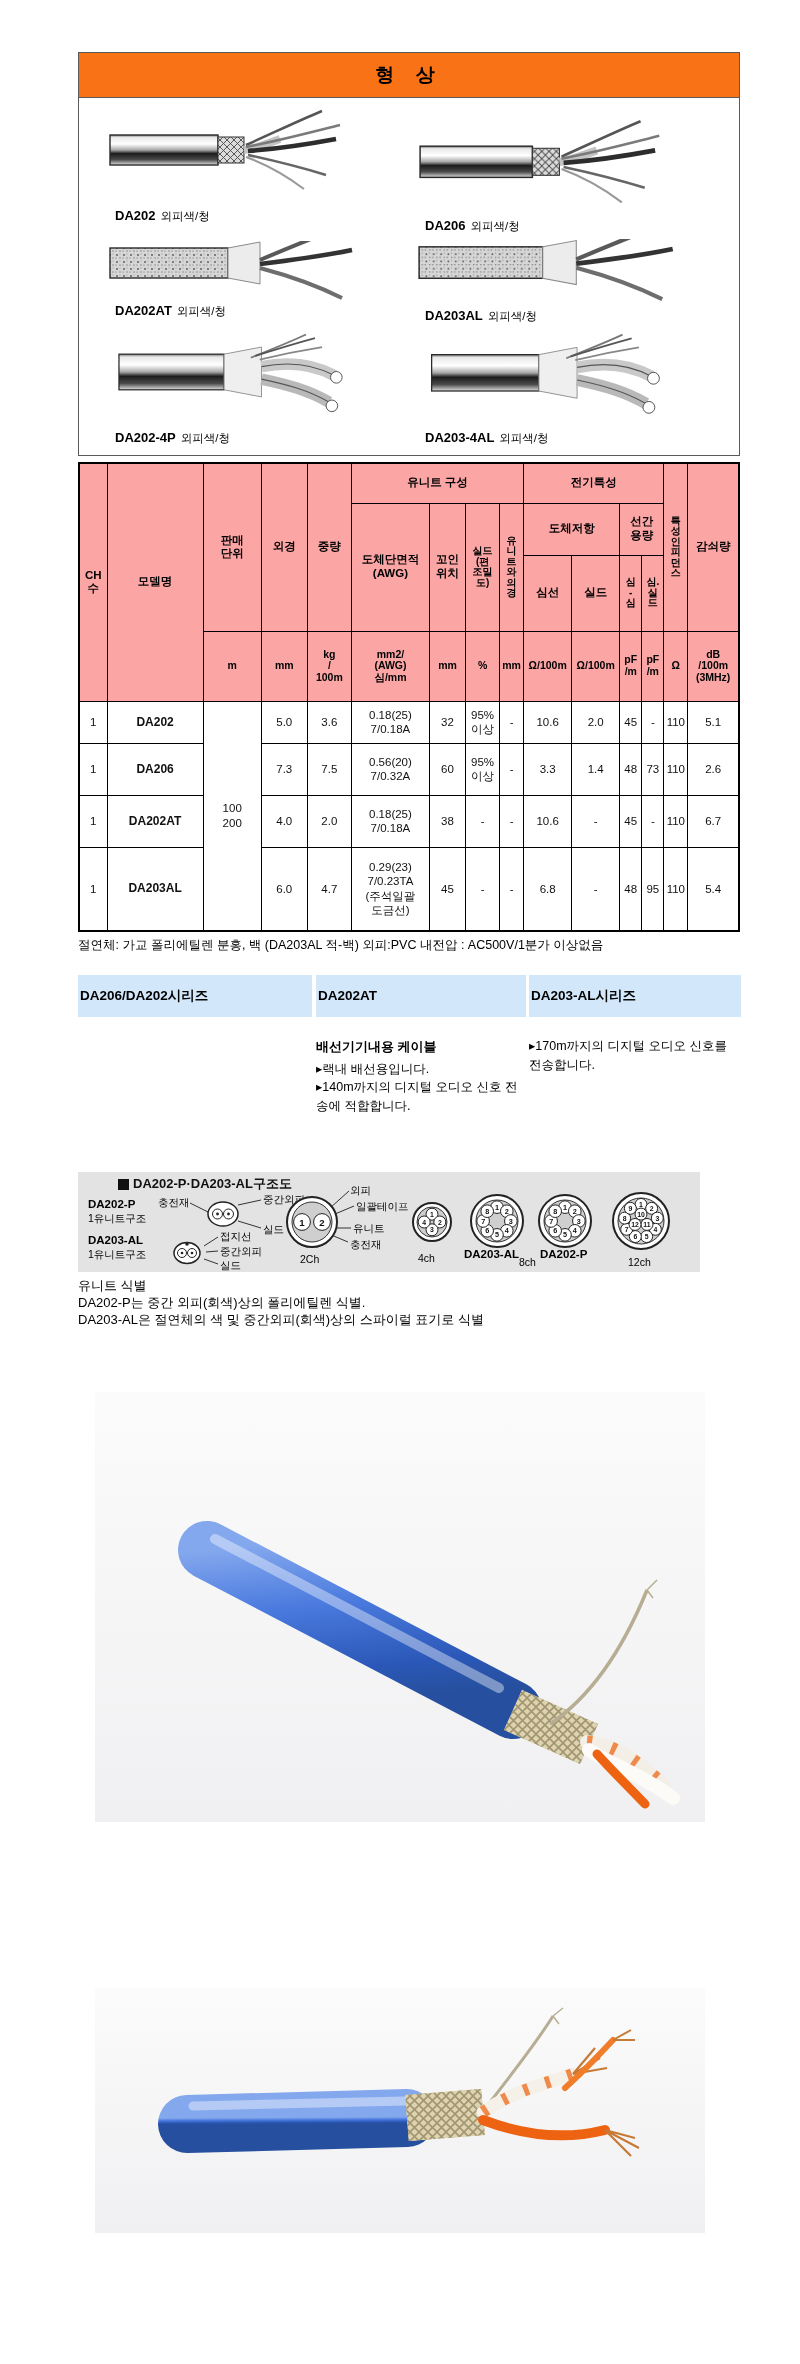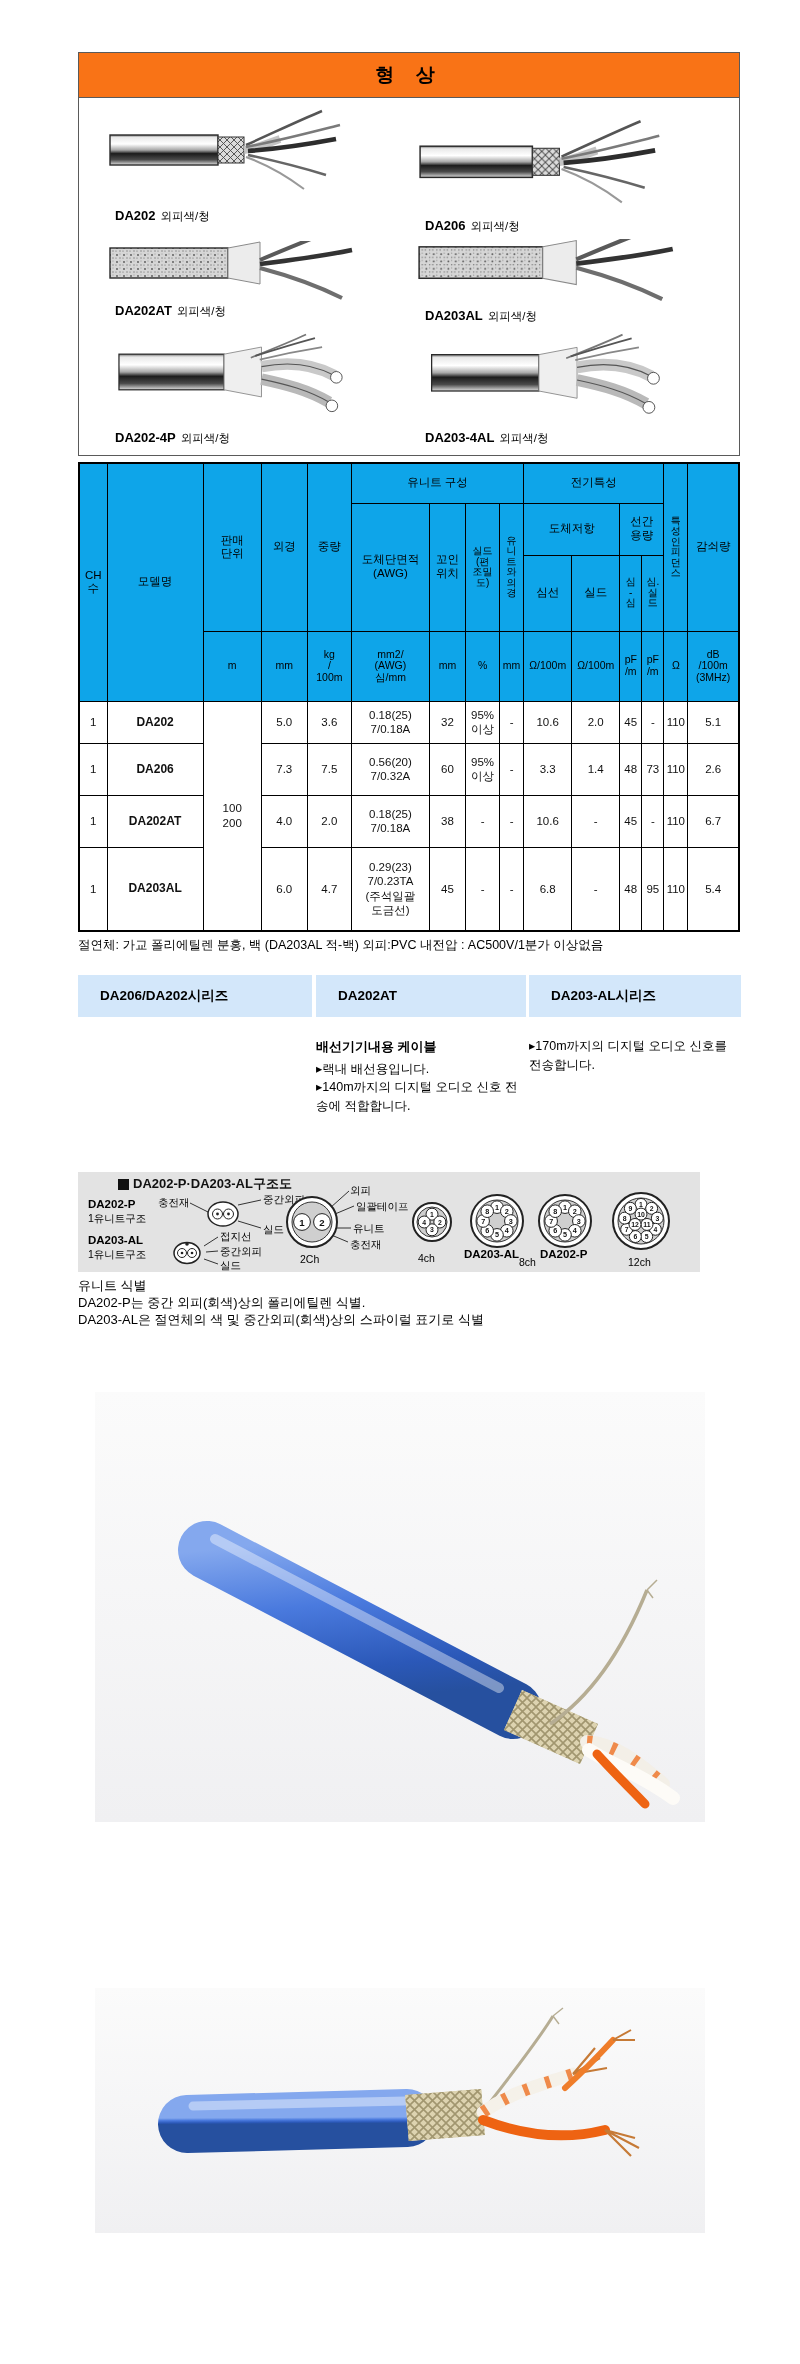--- a/index.html
+++ b/index.html
@@ -11,31 +11,31 @@
   .shape-box{left:78px;top:52px;width:662px;height:404px;border:1px solid #5a5a5a;box-sizing:border-box;background:#fff;}
   .shape-head{height:44px;background:#f97316;border-bottom:1px solid #5a5a5a;display:flex;align-items:center;justify-content:center;font-weight:bold;font-size:19px;letter-spacing:8px;color:#000;}
   .shape-item-label{position:absolute;font-size:11.5px;color:#000;white-space:nowrap;}
   .shape-item-label b{font-size:13px;margin-right:5px;}
   .cbl{position:absolute;}
 
   
   .spec-wrap{left:78px;top:462px;}
   table.spec{border-collapse:collapse;table-layout:fixed;width:662px;border:2px solid #000;}
   table.spec th,table.spec td{border:1px solid #000;text-align:center;vertical-align:middle;padding:0 1px;overflow:hidden;}
-  table.spec th{background:#0ea5e9;font-weight:normal;font-size:11.5px;line-height:1.18;color:#000;}
+  table.spec th{background:#fca5a5;font-weight:bold;font-size:11.5px;line-height:1.18;color:#000;}
   table.spec td{background:#fff;font-size:11.5px;line-height:1.25;}
   table.spec td.model{font-weight:bold;font-size:12px;}
   .vh{font-size:10px !important;line-height:1.05 !important;}
   .unit{font-size:10.5px !important;line-height:1.1 !important;}
   tr.hr1{height:40px;} tr.hr2{height:52px;} tr.hr3{height:76px;} tr.hr4{height:70px;}
   .table-note{left:78px;top:937px;width:690px;font-size:12.5px;color:#000;white-space:nowrap;}
 
   
   .series-col{position:absolute;top:975px;}
-  .series-head{height:42px;background:#d3e7fa;box-sizing:border-box;font-weight:bold;font-size:13.5px;line-height:42px;padding-left:22px;color:#000;}
+  .series-head{height:42px;background:#d3e7fa;box-sizing:border-box;font-weight:bold;font-size:13.5px;line-height:42px;padding-left:2px;color:#000;}
   .series-body{margin-top:20px;font-size:12.5px;line-height:1.5;color:#000;}
   .series-title{font-weight:bold;font-size:13px;margin-bottom:3px;}
 
   
   .diagram-box{left:78px;top:1172px;width:622px;height:100px;background:#e3e3e3;}
   .diagram-title{position:absolute;left:8px;top:3px;font-weight:bold;font-size:13px;display:flex;align-items:center;gap:4px;padding-left:32px;}
   .sq{display:inline-block;width:11px;height:11px;background:#111;}
   .dlabel{position:absolute;font-size:10.5px;white-space:nowrap;color:#000;}
   .dname{font-weight:bold;font-size:11.5px;}
   .xsec{position:absolute;}

